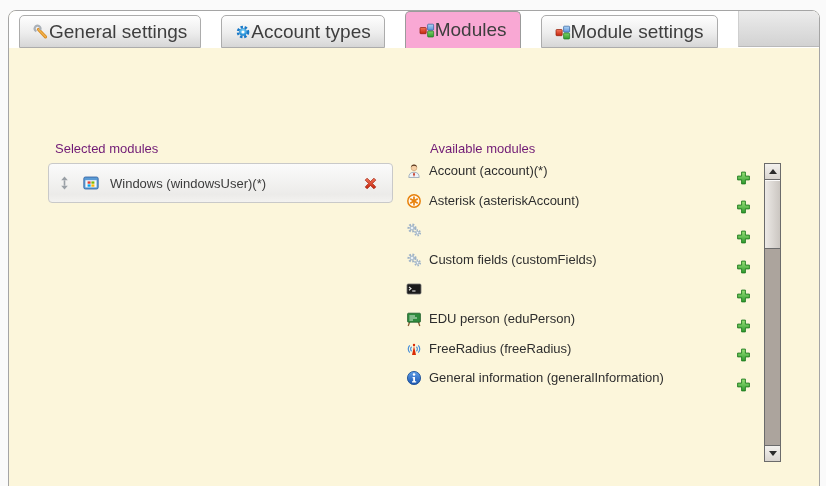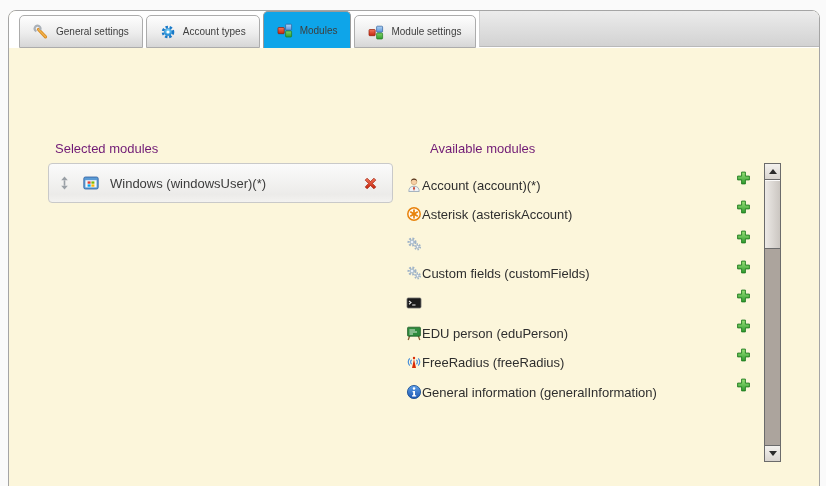--- a/index.html
+++ b/index.html
@@ -12,29 +12,29 @@
     border-radius:8px 8px 0 0;
   }
 
   
   .tabbar {
     position:absolute; left:0; top:0; right:0; height:37px;
     background:#FFFFFF; border-radius:7px 7px 0 0;
     display:flex; align-items:flex-end; padding-left:10px;
   }
   .tab {
-    display:flex; align-items:center; gap:7px;
-    height:33px; padding:0 13px; margin-right:3px;
+    display:flex; align-items:center; 
+    height:33px; padding:0 13px; margin-right:20px;
     background:linear-gradient(#FEFEFE,#EDEDED 55%,#D6D6D6);
     border:1px solid #ACACAC; border-radius:5px 5px 0 0;
-    font-size:10px; color:#3E3E3E; white-space:nowrap;
+    font-size:19px; color:#3E3E3E; white-space:nowrap;
     cursor:pointer; z-index:1;
   }
   .tab.active {
-    height:37px; background:#0ea5e9; border:1px solid #9B9B9B;
+    height:37px; background:#f9a8d4; border:1px solid #9B9B9B;
     border-bottom:none; z-index:2;
   }
   .tab-filler {
     flex:1; align-self:flex-start; height:36px; min-width:0;
     background:linear-gradient(#ECECEC,#D2D2D2);
     border-bottom:1px solid #B9B9B9; border-left:1px solid #CFCFCF;
     border-radius:0 7px 0 0;
   }
 
   
@@ -57,21 +57,21 @@
   .selected-row .drag { margin-left:11px; cursor:grab; display:flex; }
   .selected-row .modicon { margin-left:14px; display:flex; }
   .selected-row .modlabel { margin-left:11px; font-size:13px; color:#3C3C3C; flex:1; }
   .selected-row .del { margin-right:13px; cursor:pointer; display:flex; }
 
   .available-list {
     position:absolute; left:397px; top:152px; width:345px;
   }
   .avail-row {
     position:relative; height:29.6px;
-    display:flex; align-items:flex-end; 
+    display:flex; align-items:flex-start; gap:7px;
     font-size:13px; color:#2E2E2E; white-space:nowrap;
   }
   .avail-row .aicon { display:flex; width:16px; justify-content:center; }
   .avail-row .add { position:absolute; right:0; top:50%; transform:translateY(-50%); cursor:pointer; display:flex; }
 
   
   .scrollbar {
     position:absolute; left:755px; top:152px; width:17px; height:299px;
     border:1px solid #6B6B6B; background:#ACA49D;
   }

